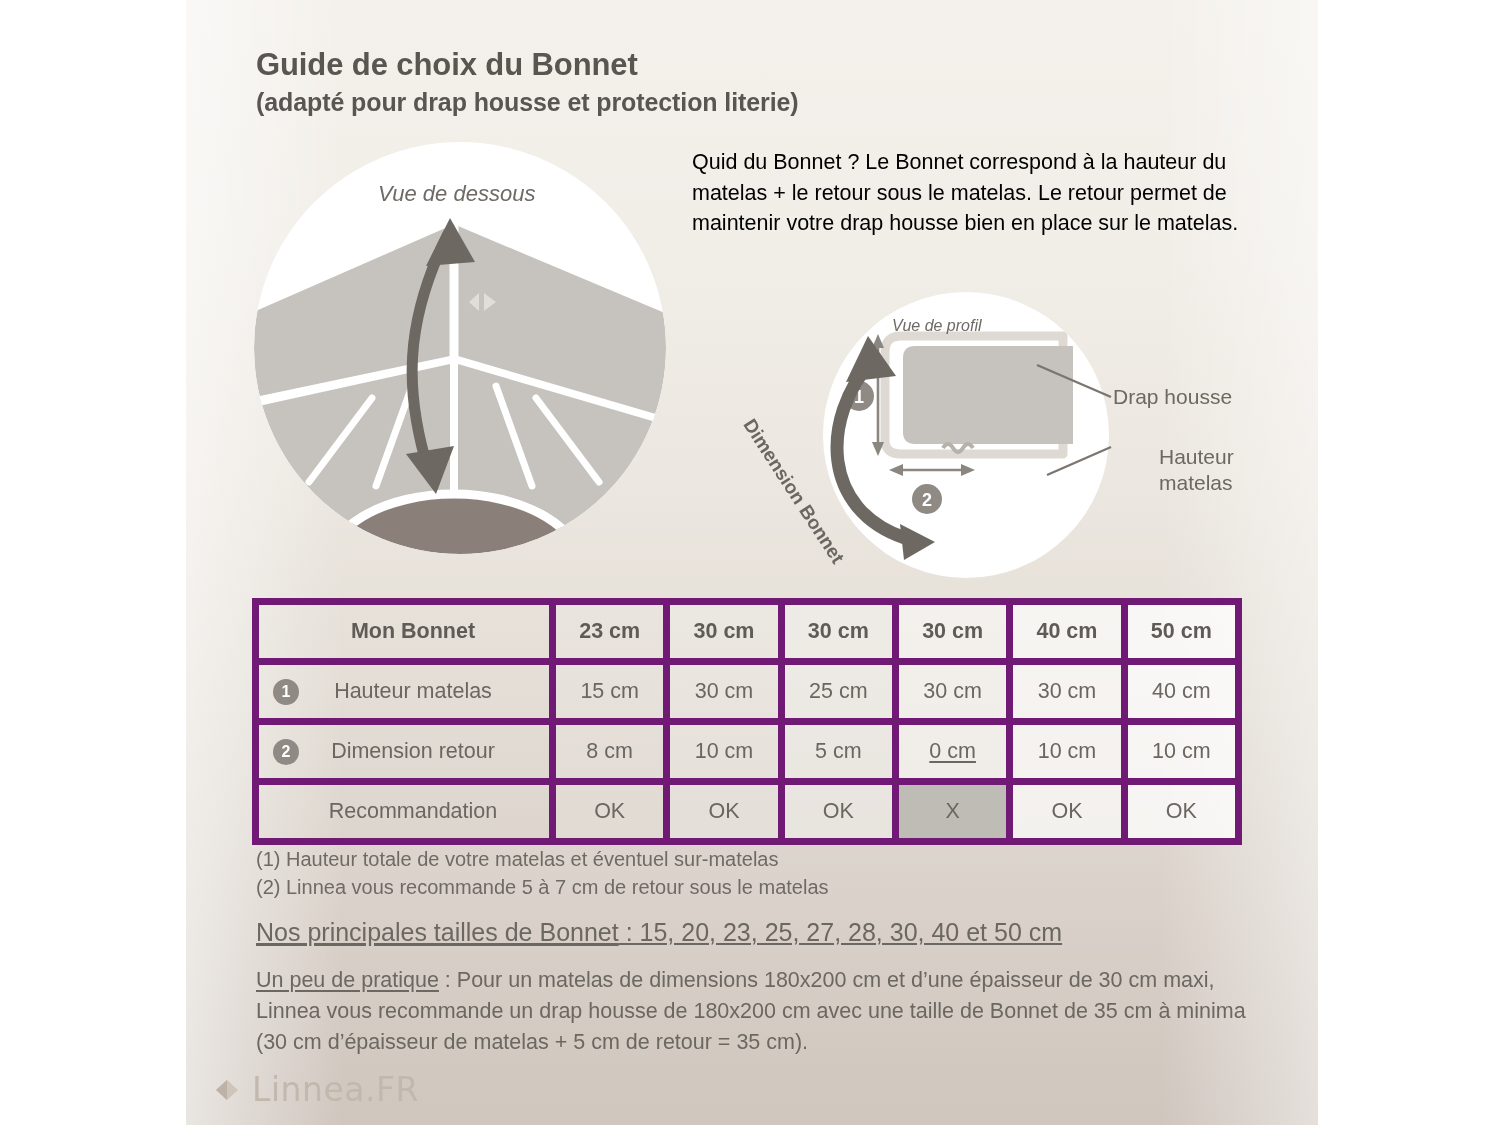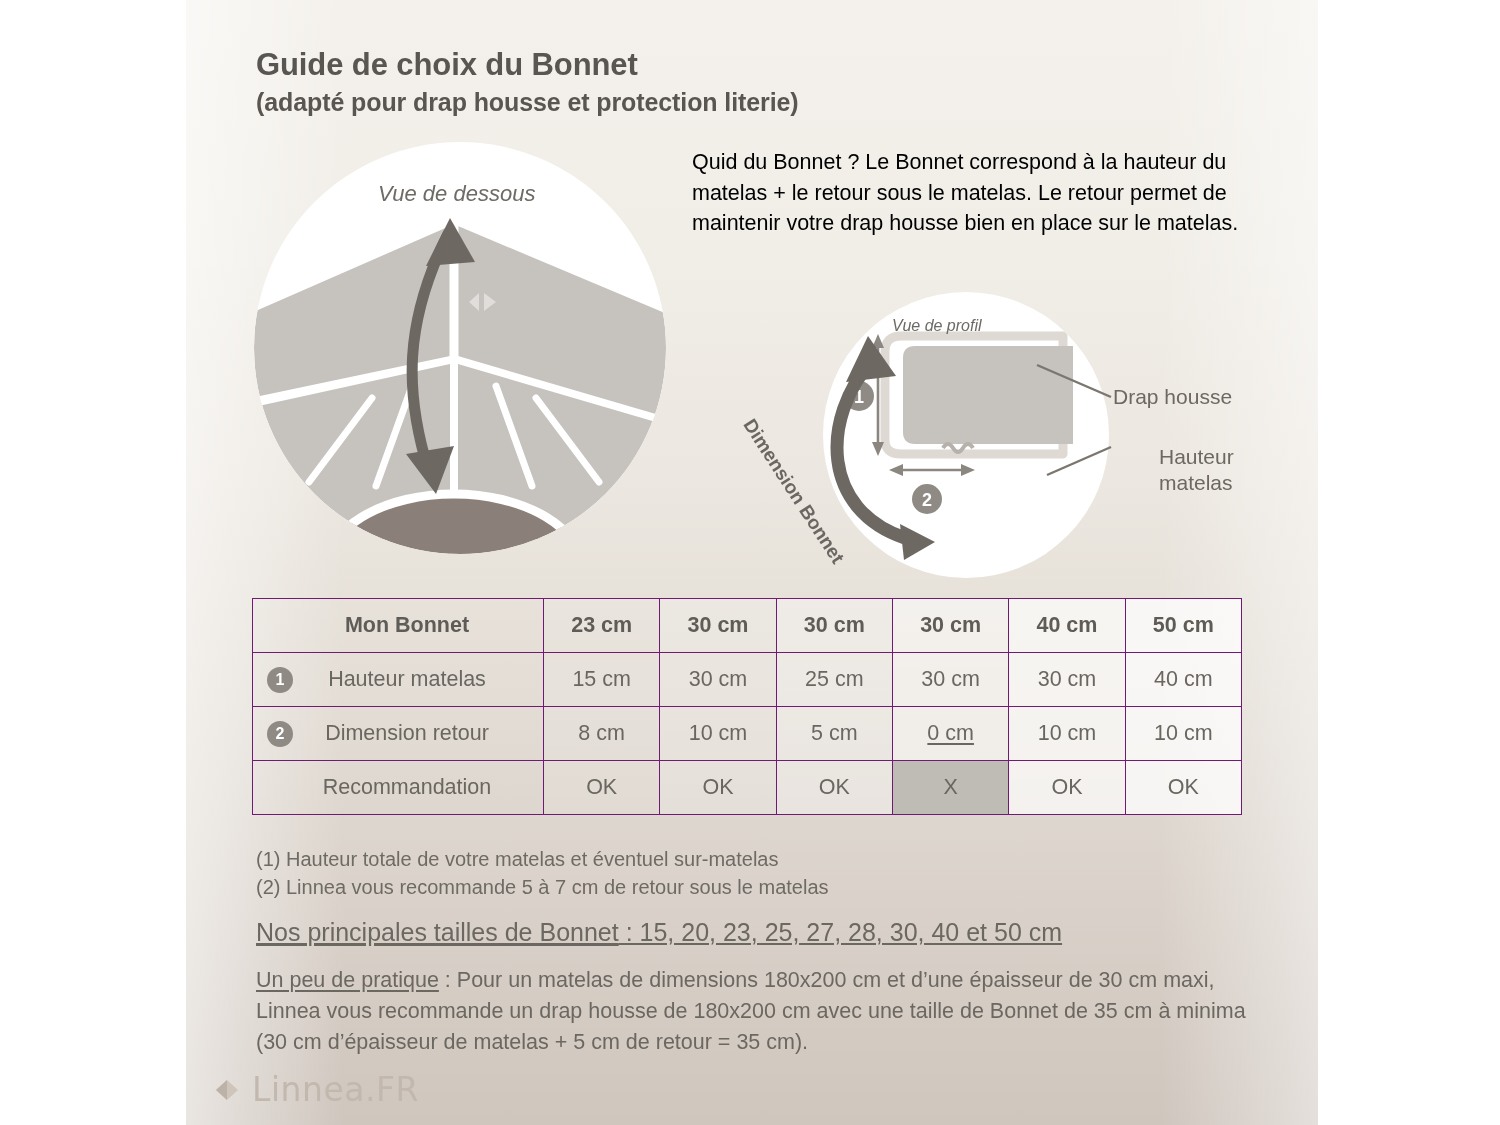--- a/index.html
+++ b/index.html
@@ -164,21 +164,21 @@
     left: 252px;
     top: 598px;
     width: 990px;
   }
   table.bonnet {
     border-collapse: collapse;
     width: 990px;
     table-layout: fixed;
   }
   table.bonnet td {
-    border: 1px solid #701a75;
+    border: 7px solid #701a75;
     height: 53px;
     text-align: center;
     vertical-align: middle;
     font-size: 21.5px;
     color: #6a6660;
     padding: 0;
   }
   table.bonnet td.rowhead {
     width: 272px;
     text-align: center;

